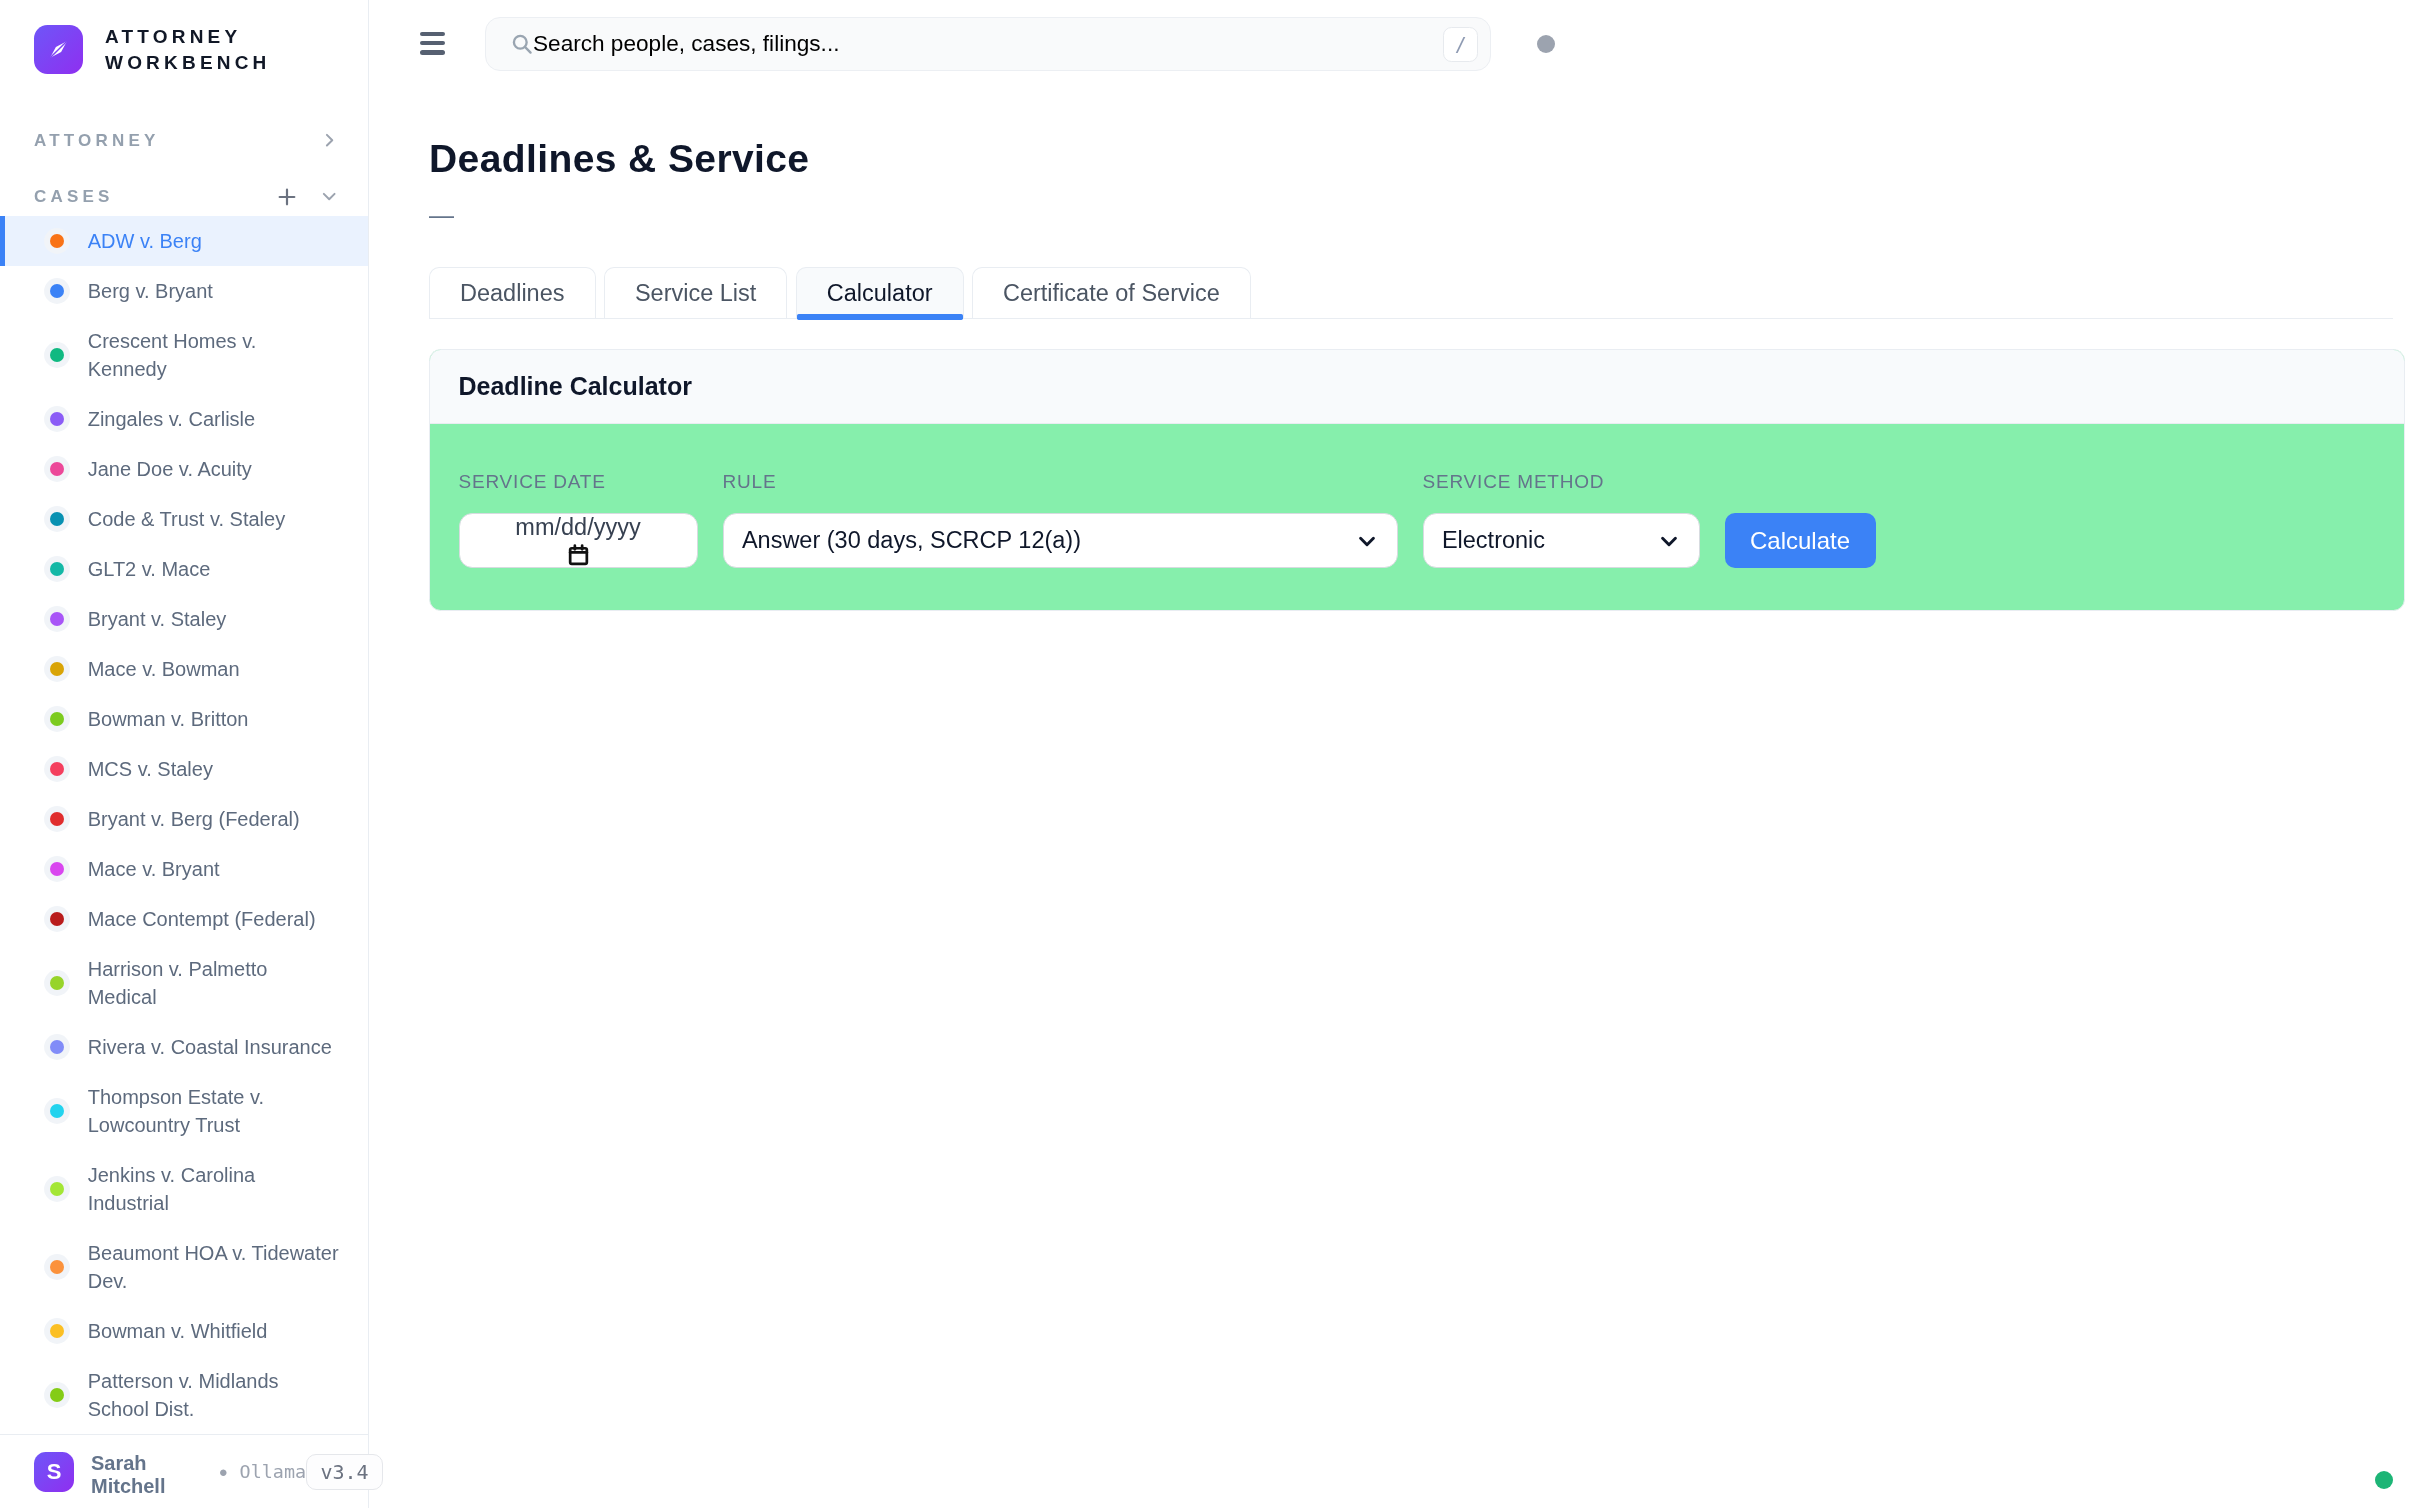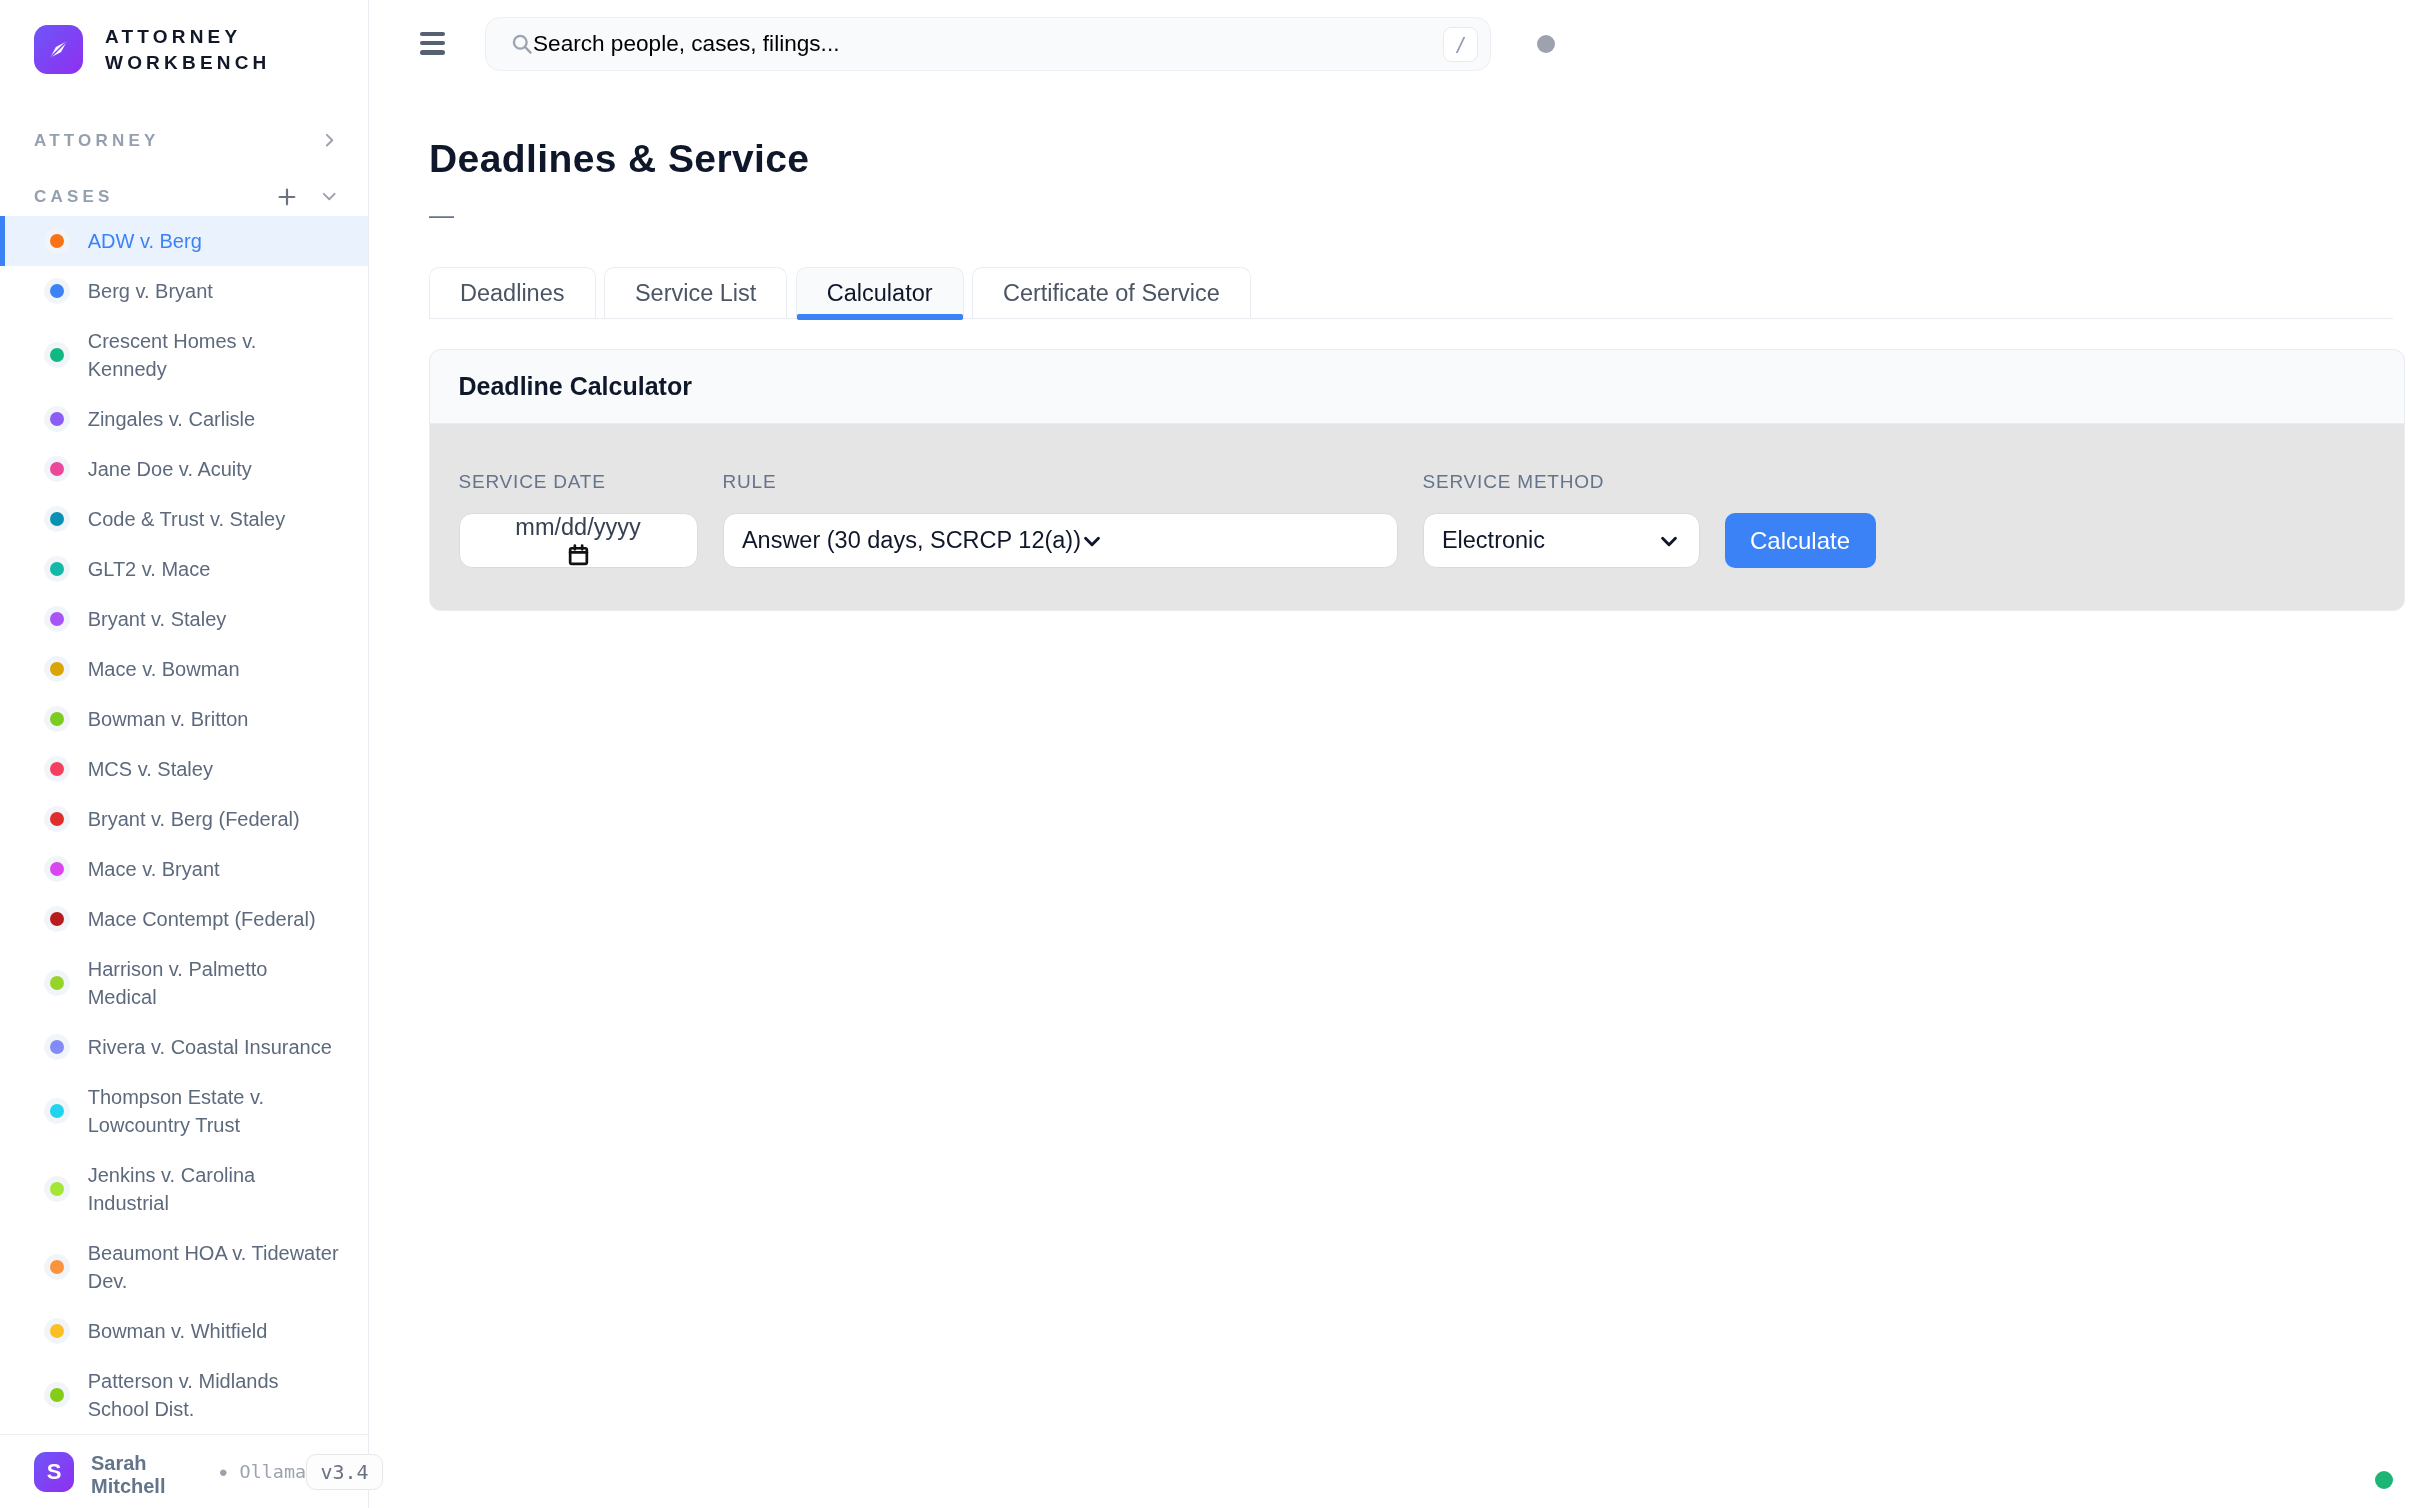--- a/index.html
+++ b/index.html
@@ -93,35 +93,35 @@
     border:1.7px solid #e9edf2; border-bottom:none; border-radius:10px 10px 0 0;
     position:relative; cursor:pointer; white-space:nowrap;
   }
   .tab.active { background:#f8fafc; color:#0f172a; }
   .tab.active::after {
     content:""; position:absolute; left:0; right:0; bottom:-1.7px; height:5.9px;
     background:#3b82f6; border-radius:1.7px;
   }
   .card {
     margin:30px 8px 0 60px; border:1.7px solid #e9edf2; border-radius:11.7px;
-    overflow:hidden; background:#e5e5e5;
+    overflow:hidden; background:#86efac;
   }
   .card-head {
     background:#f8fafc; border-bottom:1.7px solid #e9edf2;
     padding:22px 28.5px; font-size:25px; font-weight:700; color:#0f172a;
   }
   .card-body { padding:47px 28.5px 42px 28.5px; display:flex; gap:25px; align-items:flex-end; }
   .field { display:flex; flex-direction:column; }
   .field-label { font-size:19px; color:#64748b; letter-spacing:0.8px; margin-bottom:20px; }
   .input, .select {
     height:55px; border:1.7px solid #d7dbe0; border-radius:13.4px; background:#fff;
     display:flex; align-items:center; padding:0 18.4px; font-size:23.5px;
   }
   .date-input { width:239px; color:#374151; justify-content:space-between;flex-direction:column; }
-  .rule-select { width:675px; color:#0f172a; justify-content:flex-start; }
+  .rule-select { width:675px; color:#0f172a; justify-content:space-between; }
   .method-select { width:277px; color:#0f172a; justify-content:space-between; }
   .calc-btn {
     height:55px; width:151px; border:none; border-radius:10px; background:#3b82f6;
     color:#fff; font-size:24px; font-family:"Liberation Sans", sans-serif;
     cursor:pointer; display:flex; align-items:center; justify-content:center;
   }
   .corner-status-dot { position:absolute; right:20px; bottom:19px; width:18.4px; height:18.4px; border-radius:50%; }
 </style>
 </head>
 <body>

